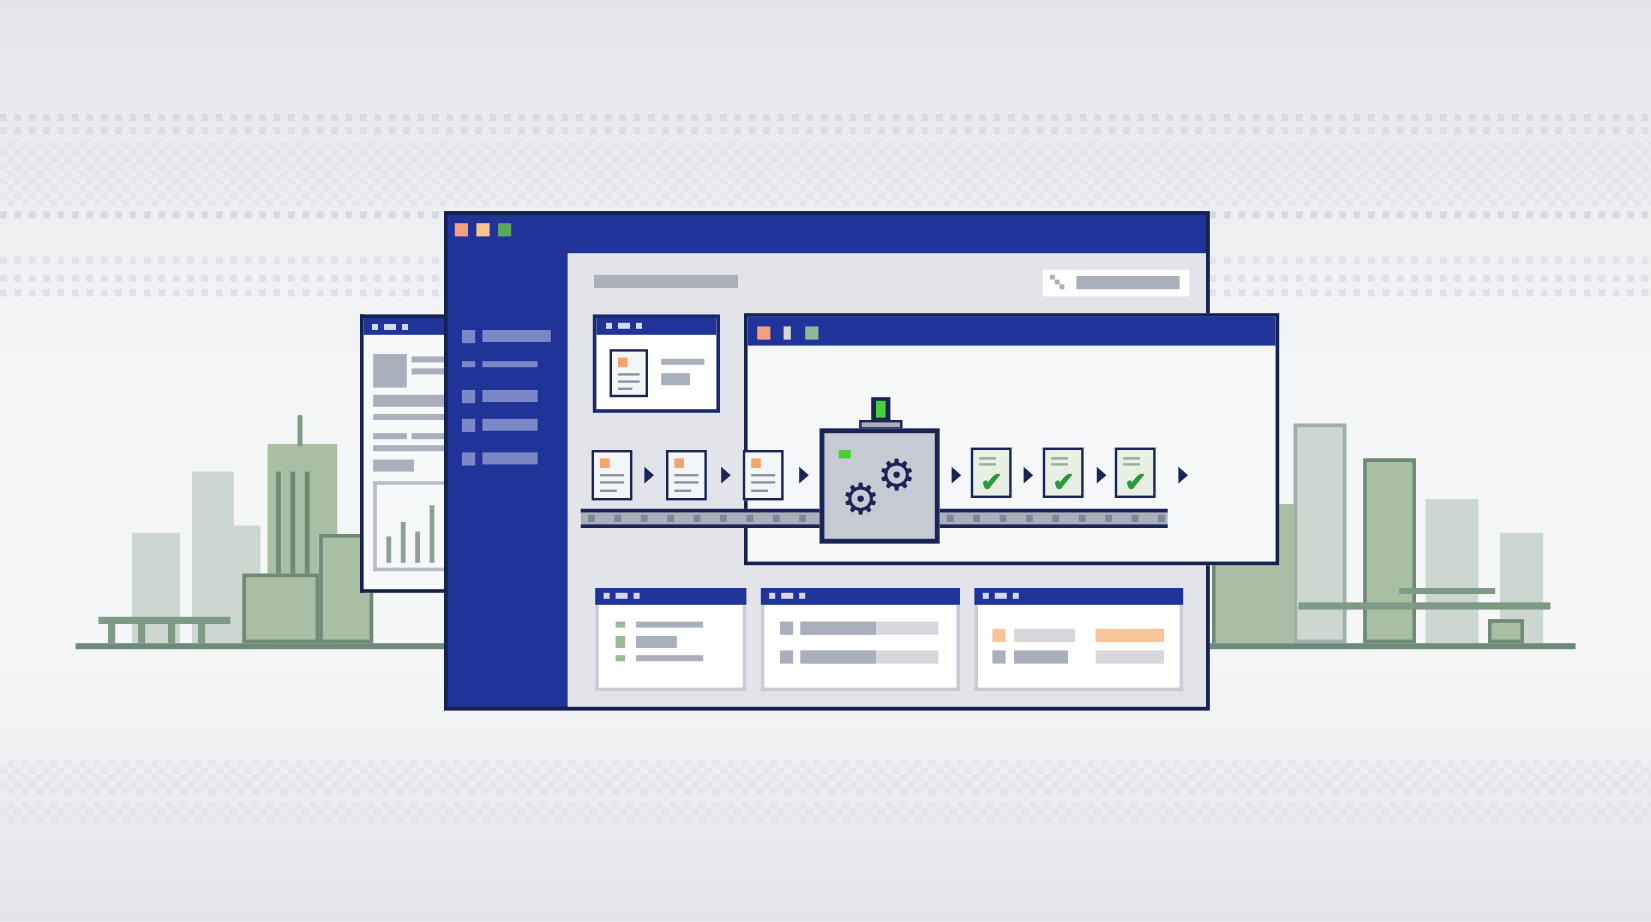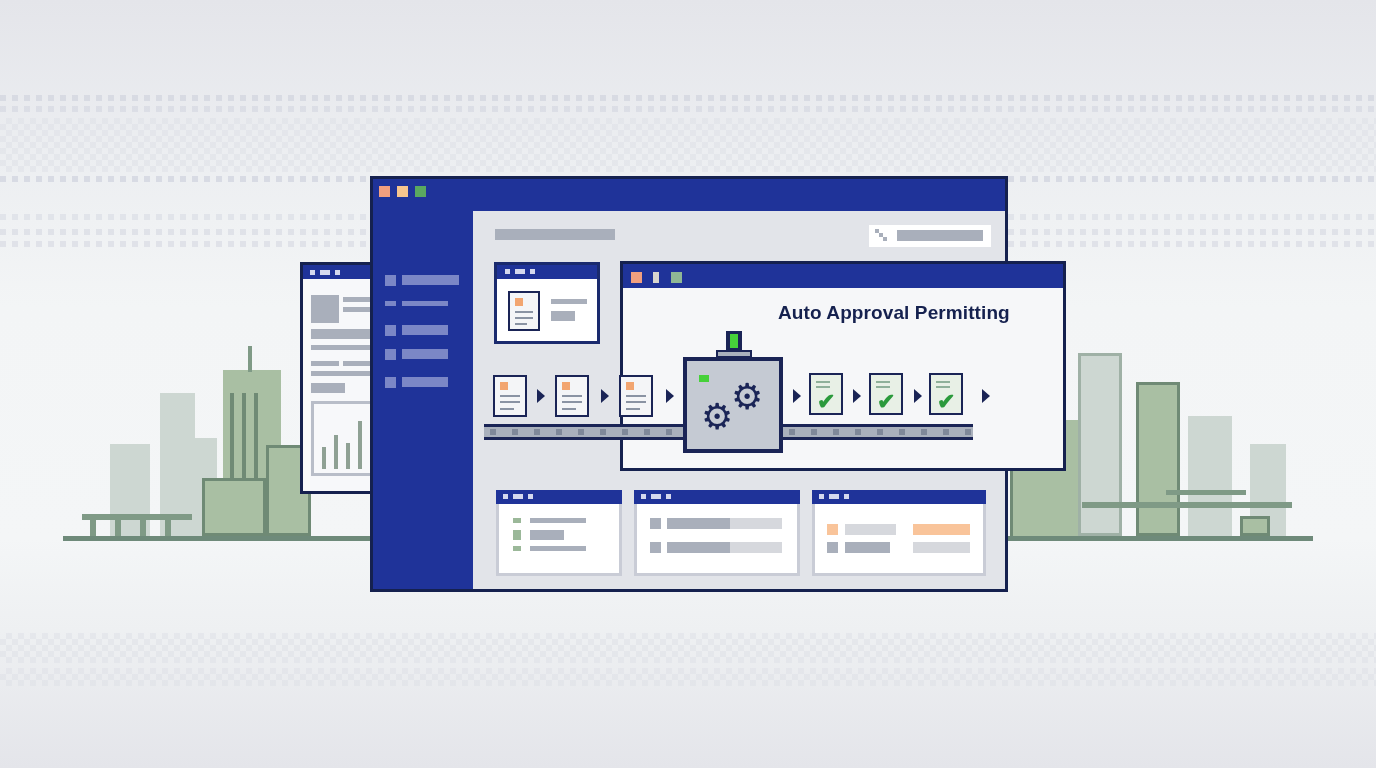--- a/index.html
+++ b/index.html
@@ -215,21 +215,20 @@
   </div>
   <div class="bar" style="left:54px; top:34px; width:36px; height:5px;"></div>
   <div class="bar" style="left:54px; top:46px; width:24px; height:10px;"></div>
 </div>
 
 <div class="float-win">
   <div class="float-head"></div>
   <div class="tl" style="left:8px; top:8px; background:#f2a07f;"></div>
   <div class="tl" style="left:30px; top:8px; width:6px; background:#d8d6cf;"></div>
   <div class="tl" style="left:48px; top:8px; background:#8fb895;"></div>
-  <div class="title-text">Auto Approval Permitting</div>
 </div>
 
 <div class="belt" style="left:484px; top:424px; width:200px;"></div>
 <div class="belt" style="left:783px; top:424px; width:190px;"></div>
 
 <div class="doc" style="left:493px; top:375px;">
   <div class="stamp"></div>
   <div class="ln" style="top:18px; width:20px;"></div>
   <div class="ln" style="top:24px; width:20px;"></div>
   <div class="ln" style="top:31px; width:14px;"></div>

